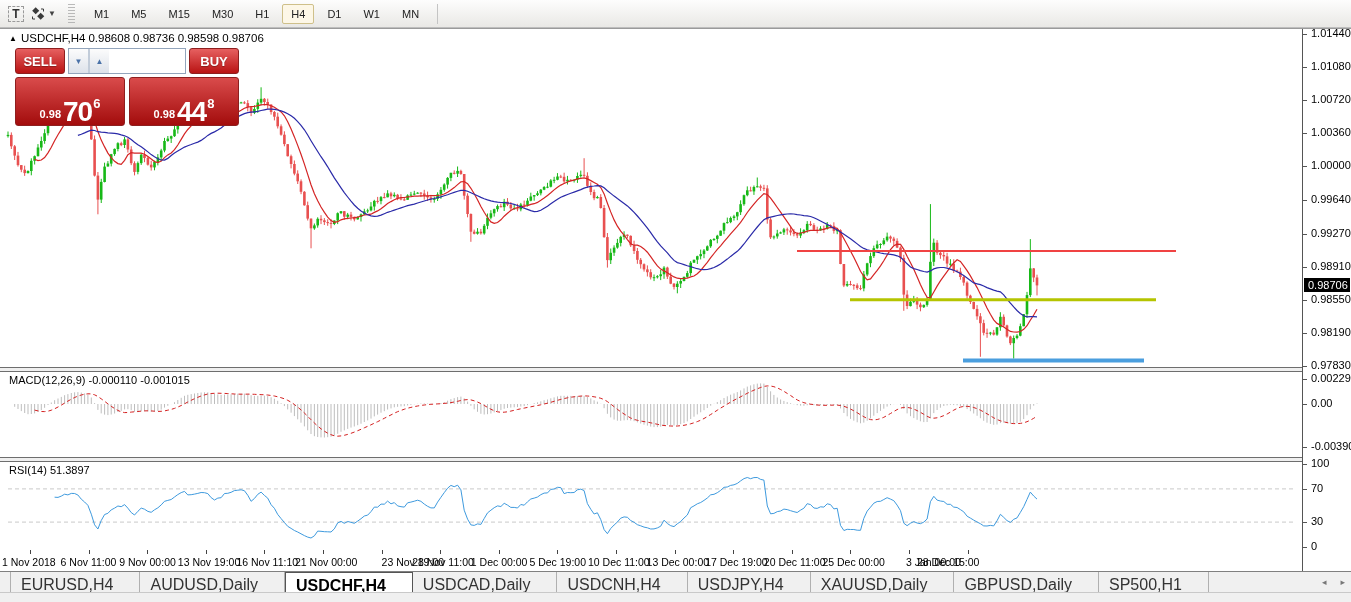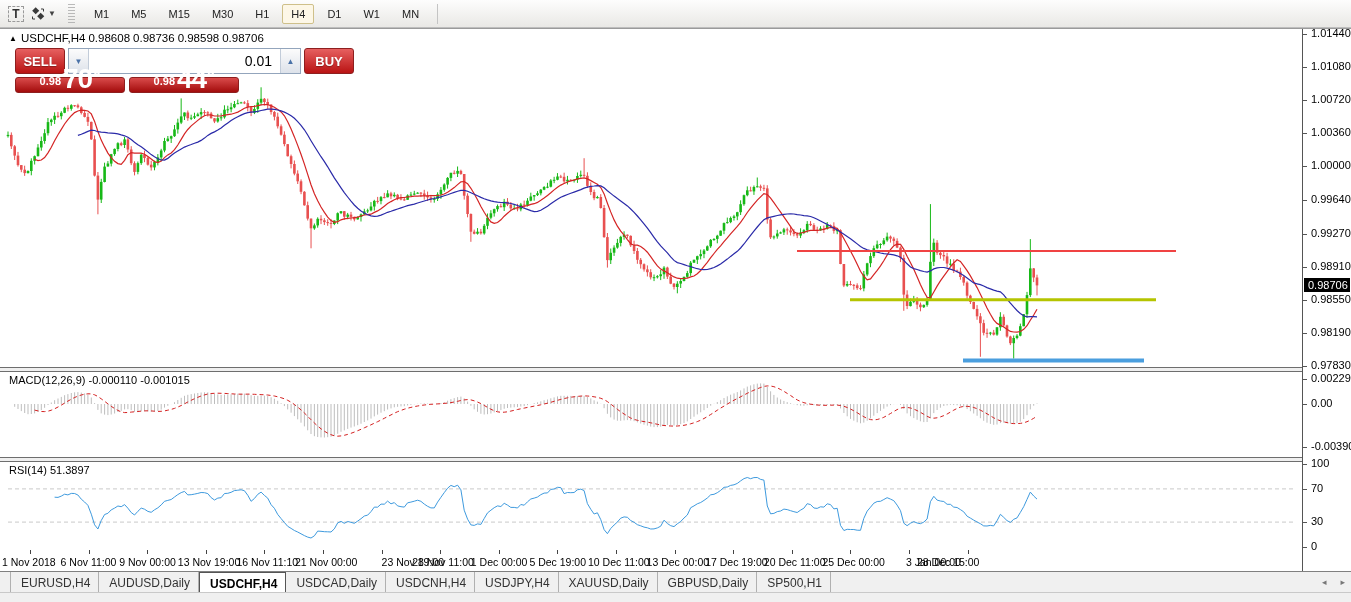--- a/index.html
+++ b/index.html
@@ -58,21 +58,21 @@
     display:flex; align-items:center; justify-content:center;
     background:linear-gradient(#e66060,#b91313); border:1px solid #8e1f1f;
     text-shadow:0 1px 1px rgba(0,0,0,.3); }
   .oc-spin { flex:1 1 auto; display:flex; border:1px solid #93a5bc; background:#fff; }
   .spin-btn { width:20px; display:flex; align-items:center; justify-content:center;
     background:linear-gradient(#fcfcfc,#dde2ea); font-size:8px; color:#4a72a8; }
   .spin-btn.down { border-right:1px solid #c2ccd9; }
   .spin-btn.up   { border-left:1px solid #c2ccd9; }
   .vol-input { flex:1; border:none; outline:none; font-family:"Liberation Sans",sans-serif;
     font-size:14px; text-align:right; padding-right:8px; color:#000; min-width:0; }
-  .oc-row2 { display:flex; gap:4px; height:16px;border-radius:11px; }
+  .oc-row2 { display:flex; gap:4px; height:49px;border-radius:11px; }
   .pricebox { flex:1; border-radius:3px; border:1px solid #8e1f1f;
     background:linear-gradient(#d94b4b,#a30c0c); color:#fff;
     display:flex; align-items:flex-end; justify-content:center; padding-bottom:1px; }
   .pb-small { font-size:11px; font-weight:bold; margin:0 2px 4px 0; }
   .pb-big   { font-size:28px; font-weight:bold; line-height:.82; letter-spacing:-1px; }
   .pb-sup   { font-size:13px; font-weight:bold; margin:0 0 13px 1px; }
 
   
   .y-axis { position:absolute; left:1303px; top:0; width:48px; height:543px; background:#fff; }
   .ytick { position:absolute; left:8px; font-size:11px; color:#000; white-space:nowrap; }
@@ -82,21 +82,21 @@
 
   
   .time-axis { position:absolute; left:0; top:521px; width:1303px; height:22px; background:#fff; }
   .dtick { position:absolute; top:0; width:1px; height:4px; background:#444; }
   .dlabel { position:absolute; top:6px; font-size:10.5px; color:#000; white-space:nowrap; }
 
   
   .tabbar { position:absolute; top:571px; left:0; width:1351px; height:21px;
     background:#f0f0f0; border-top:1px solid #808080;
     display:flex; align-items:stretch; padding-left:10px; }
-  .tab { font-size:12px; color:#333; padding:4px 8px 0 10px;
+  .tab { font-size:16px; color:#333; padding:4px 26px 0 10px;
     border-right:1px solid #b0b0b0; white-space:nowrap; }
   .tab:first-child { border-left:1px solid #b0b0b0; }
   .tab.active { background:#fff; border:1px solid #555; border-bottom:none;
     font-weight:bold; color:#000; margin-top:0; }
   .tab-arrows { position:absolute; right:6px; top:4px; display:flex; gap:14px; }
   .tab-arrow { font-size:9px; color:#777; line-height:12px; }
 
   .statusbar { position:absolute; top:592px; left:0; width:1351px; height:10px;
     background:#f0f0f0; border-top:1px solid #c9c9c9; }
 
@@ -772,21 +772,20 @@
       <span class="tri">▲</span><span>USDCHF,H4</span><span>0.98608</span><span>0.98736</span><span>0.98598</span><span>0.98706</span>
     </div>
 
     <div class="oneclick">
       <div class="oc-row1">
         <div class="oc-btn">SELL</div>
         <div class="oc-spin">
           <div class="spin-btn down">
               <span>▼</span>
             </div>
-          <input class="vol-input" value="0.01" style="">
           <div class="spin-btn up">
               <span>▲</span>
             </div>
         </div>
         <div class="oc-btn">BUY</div>
       </div>
       <div class="oc-row2">
         <div class="pricebox">
           <span class="pb-small">0.98</span>
           <span class="pb-big">70</span>

